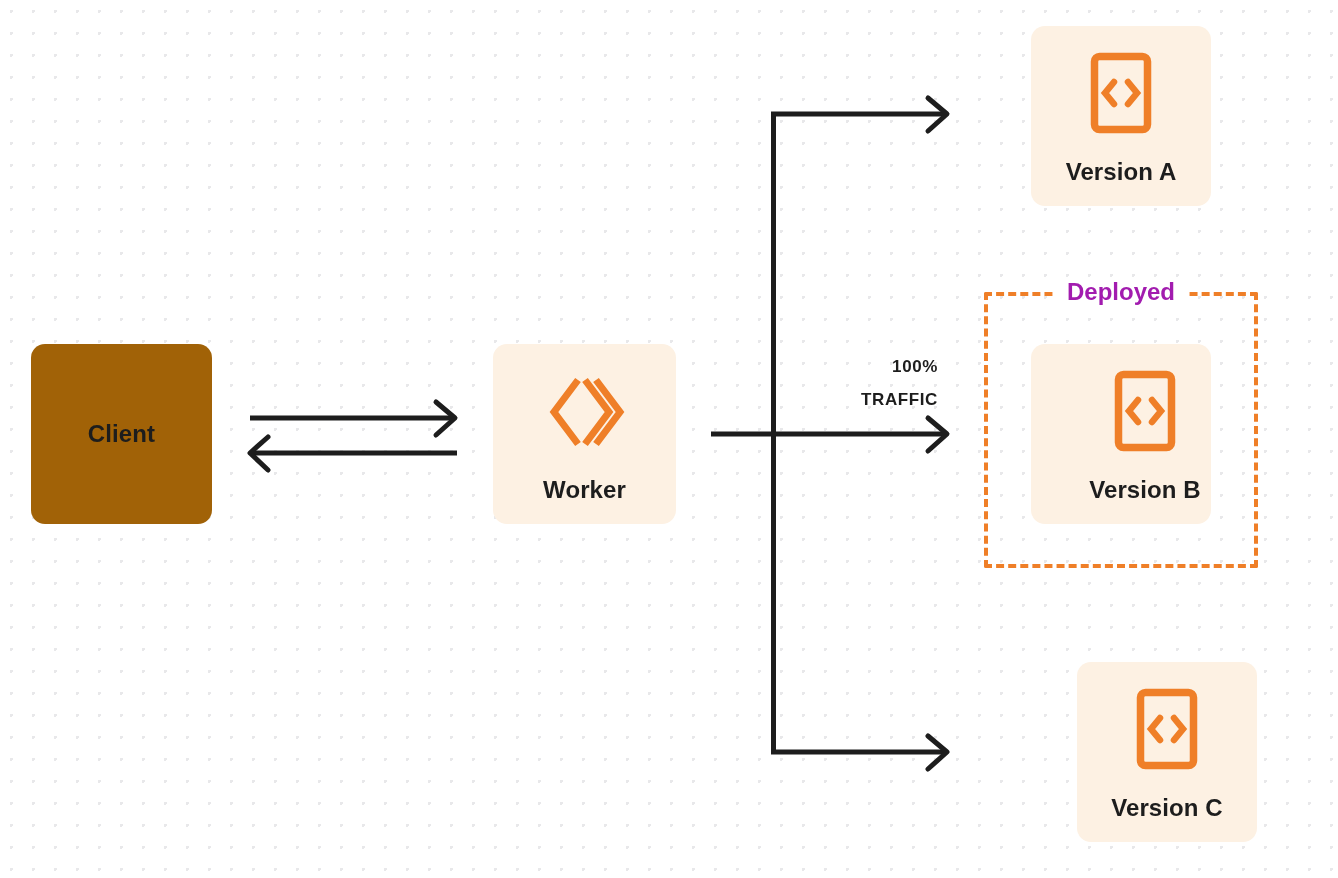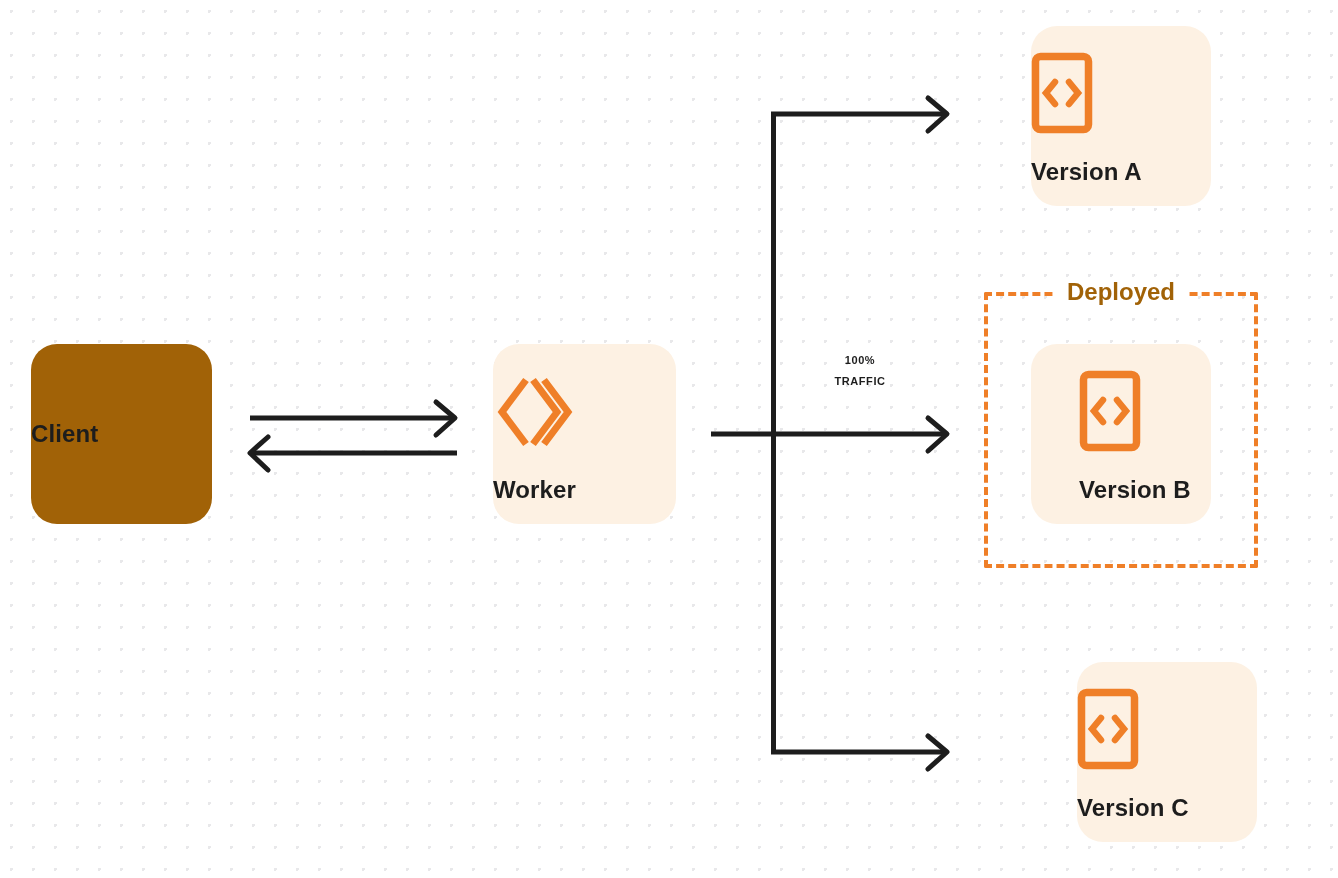--- a/index.html
+++ b/index.html
@@ -21,24 +21,24 @@
   #canvas {
     position: absolute;
     left: 0; top: 0;
     width: 1338px;
     height: 878px;
   }
 
   .node {
     position: absolute;
     box-sizing: border-box;
-    border-radius: 26px;
+    border-radius: 14px;
     display: flex;
     flex-direction: column;
-    align-items: flex-start;
+    align-items: center;
     justify-content: center;
   }
 
   .node-label {
     font-size: 24px;
     font-weight: bold;
     color: #1d1d1d;
     letter-spacing: 0.1px;
     line-height: 1;
     text-align: center;
@@ -94,34 +94,34 @@
   }
   #deployed-label {
     position: absolute;
     left: 50%;
     top: -4px;
     transform: translate(-50%, -52%);
     background: #ffffff;
     padding: 0 12px;
     font-size: 24px;
     font-weight: bold;
-    color: #a16207;
+    color: #a21caf;
     white-space: nowrap;
     line-height: 1;
   }
 
   
   #traffic-label {
     position: absolute;
     left: 782px;
     top: 350px;
     width: 156px;
-    text-align: center;
+    text-align: right;
     color: #1d1d1d;
-    font-size: 11px;
+    font-size: 17px;
     font-weight: bold;
     letter-spacing: 0.6px;
     line-height: 1.95;
     pointer-events: none;
   }
   #traffic-label .pct { display: block; }
   #traffic-label .word { display: block; }
 </style>
 </head>
 <body>

